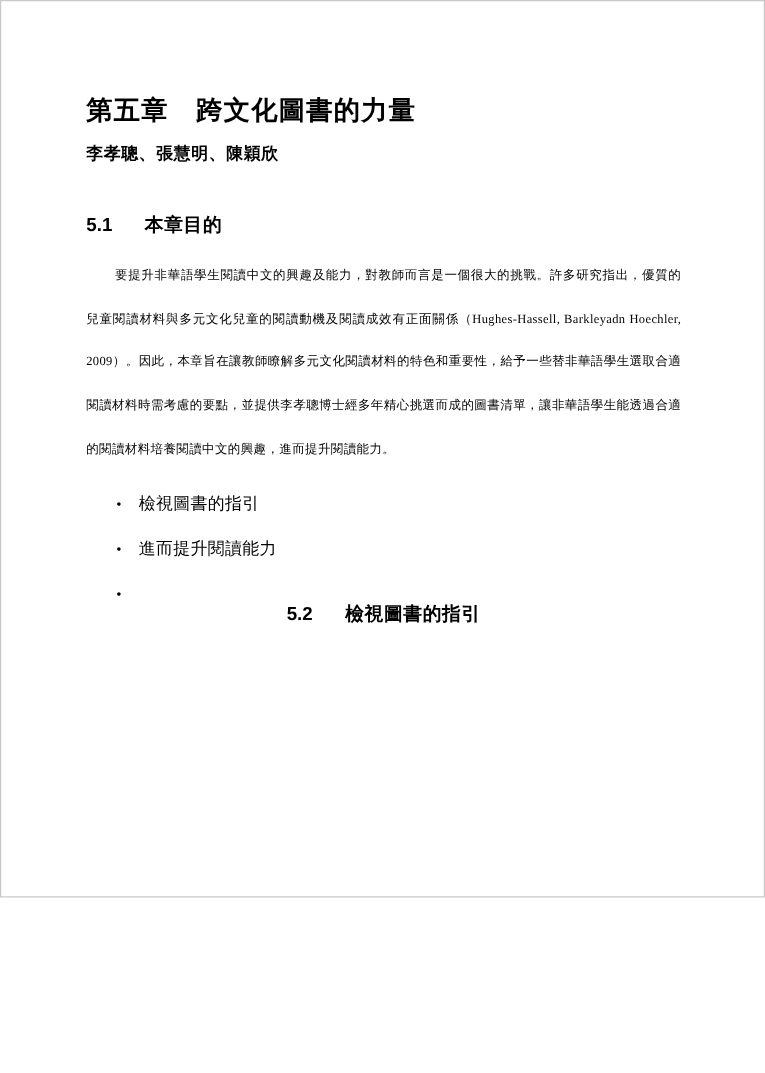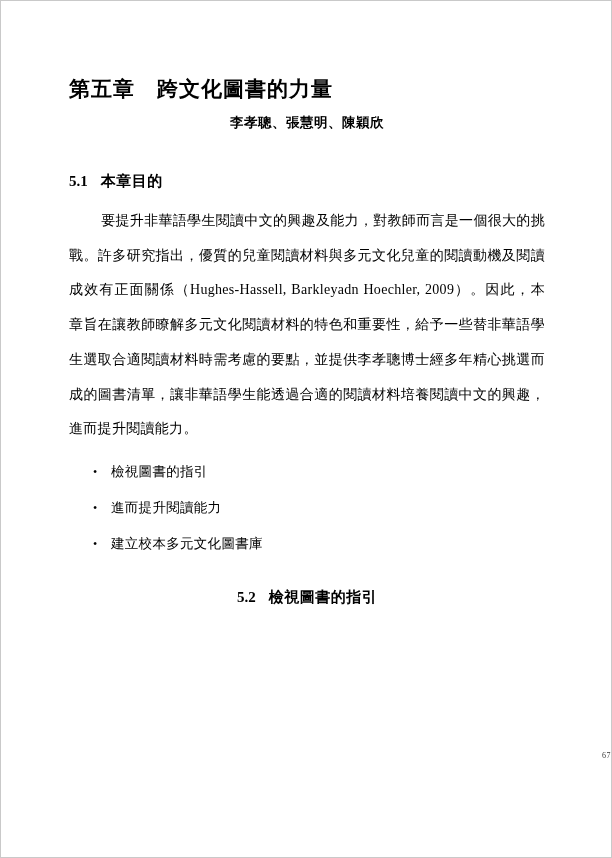--- a/index.html
+++ b/index.html
@@ -10,64 +10,63 @@
   body {
     width: 612px;
     height: 858px;
     font-family: "Liberation Serif", "DejaVu Serif", serif;
     color: #000000;
   }
   .page {
     position: relative;
     box-sizing: border-box;
     width: 612px;
-    height: 858px;
+    height: 718px;
     background: #ffffff;
     border: 1px solid #c9c9c9;
     padding: 75px 66px 0 68px;
     overflow: hidden;
   }
   .chapter-title {
     font-family: "Liberation Sans", "DejaVu Sans", sans-serif;
     font-size: 21px;
     line-height: 25px;
     font-weight: bold;
     letter-spacing: 1px;
     margin: 0 0 13px 0;
   }
   .authors {
     font-family: Liberation Serif, serif;
     font-size: 13.5px;
     line-height: 17px;
     font-weight: bold;
     letter-spacing: 0.5px;
     margin: 0 0 40px 0;
-    text-align: center;
   }
   .sec-heading {
     font-size: 15px;
     line-height: 19px;
     font-weight: bold;
     margin: 0 0 13px 0;
   }
   .sec-heading .sec-num {
-    font-family: Liberation Serif, serif;
+    font-family: Liberation Sans, sans-serif;
     display: inline-block;
-    margin-right: 13px;
+    margin-right: 26px;
   }
   .sec-heading .sec-title {
     font-family: Liberation Sans, sans-serif;
     letter-spacing: 0.5px;
   }
   .sec-heading-2 {
     margin-top: 25px;
     text-align: center;
   }
   .body-para {
-    font-size: 14px;
+    font-size: 10px;
     line-height: 34.7px;
     text-align: justify;
     text-justify: inter-character;
     text-align-last: left;
     text-indent: 2.3em;
     letter-spacing: 0.3px;
     margin: 0;
   }
   .bullet-list {
     list-style: none;
@@ -114,21 +113,21 @@
   <p class="body-para">要提升非華語學生閱讀中文的興趣及能力，對教師而言是一個很大的挑戰。許多研究指出，優質的兒童閱讀材料與多元文化兒童的閱讀動機及閱讀成效有正面關係（Hughes-Hassell, Barkleyadn Hoechler, 2009）。因此，本章旨在讓教師瞭解多元文化閱讀材料的特色和重要性，給予一些替非華語學生選取合適閱讀材料時需考慮的要點，並提供李孝聰博士經多年精心挑選而成的圖書清單，讓非華語學生能透過合適的閱讀材料培養閱讀中文的興趣，進而提升閱讀能力。</p>
 
   <ul class="bullet-list">
     <li>
       <span class="bullet-dot">•</span><span>檢視圖書的指引</span>
     </li>
     <li>
       <span class="bullet-dot">•</span><span>進而提升閱讀能力</span>
     </li>
     <li>
-      <span class="bullet-dot">•</span><span>建立校本多元文化圖書庫</span>
+      <span class="bullet-dot">•</span>
     </li>
   </ul>
 
   <h2 class="sec-heading sec-heading-2">
     <span class="sec-num">5.2</span><span class="sec-title">檢視圖書的指引</span>
   </h2>
 
 
   <div class="page-number">67</div>
 

